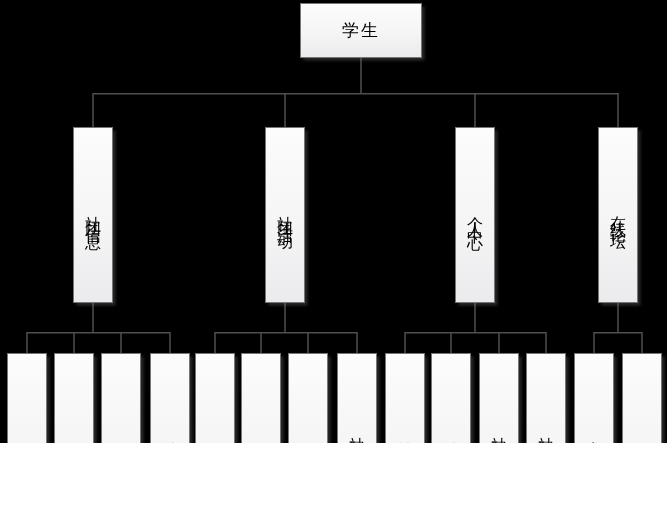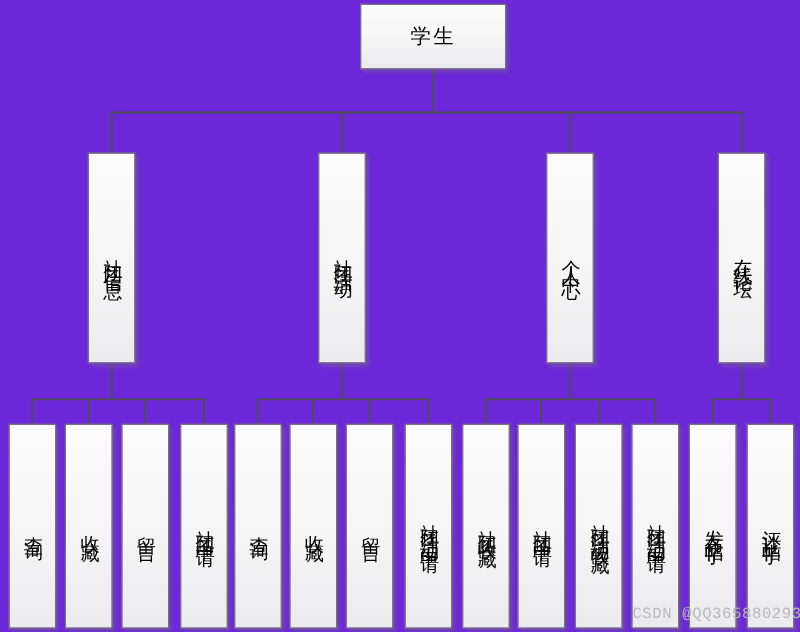--- a/index.html
+++ b/index.html
@@ -1,21 +1,21 @@
 <!DOCTYPE html>
 <html><head>
 <meta charset="utf-8">
 <style>
   html, body { margin: 0; padding: 0; background: #ffffff; }
   .stage {
     position: relative;
     width: 667px;
-    height: 527px;
-    background: #6d28d9;
-    font-family: Liberation Mono, monospace;
+    height: 443px;
+    background: #000000;
+    font-family: Liberation Serif, serif;
     overflow: hidden;
   }
   .connectors {
     position: absolute;
     left: 0; top: 0;
     width: 667px; height: 527px;
   }
   .node {
     position: absolute;
     box-sizing: border-box;

